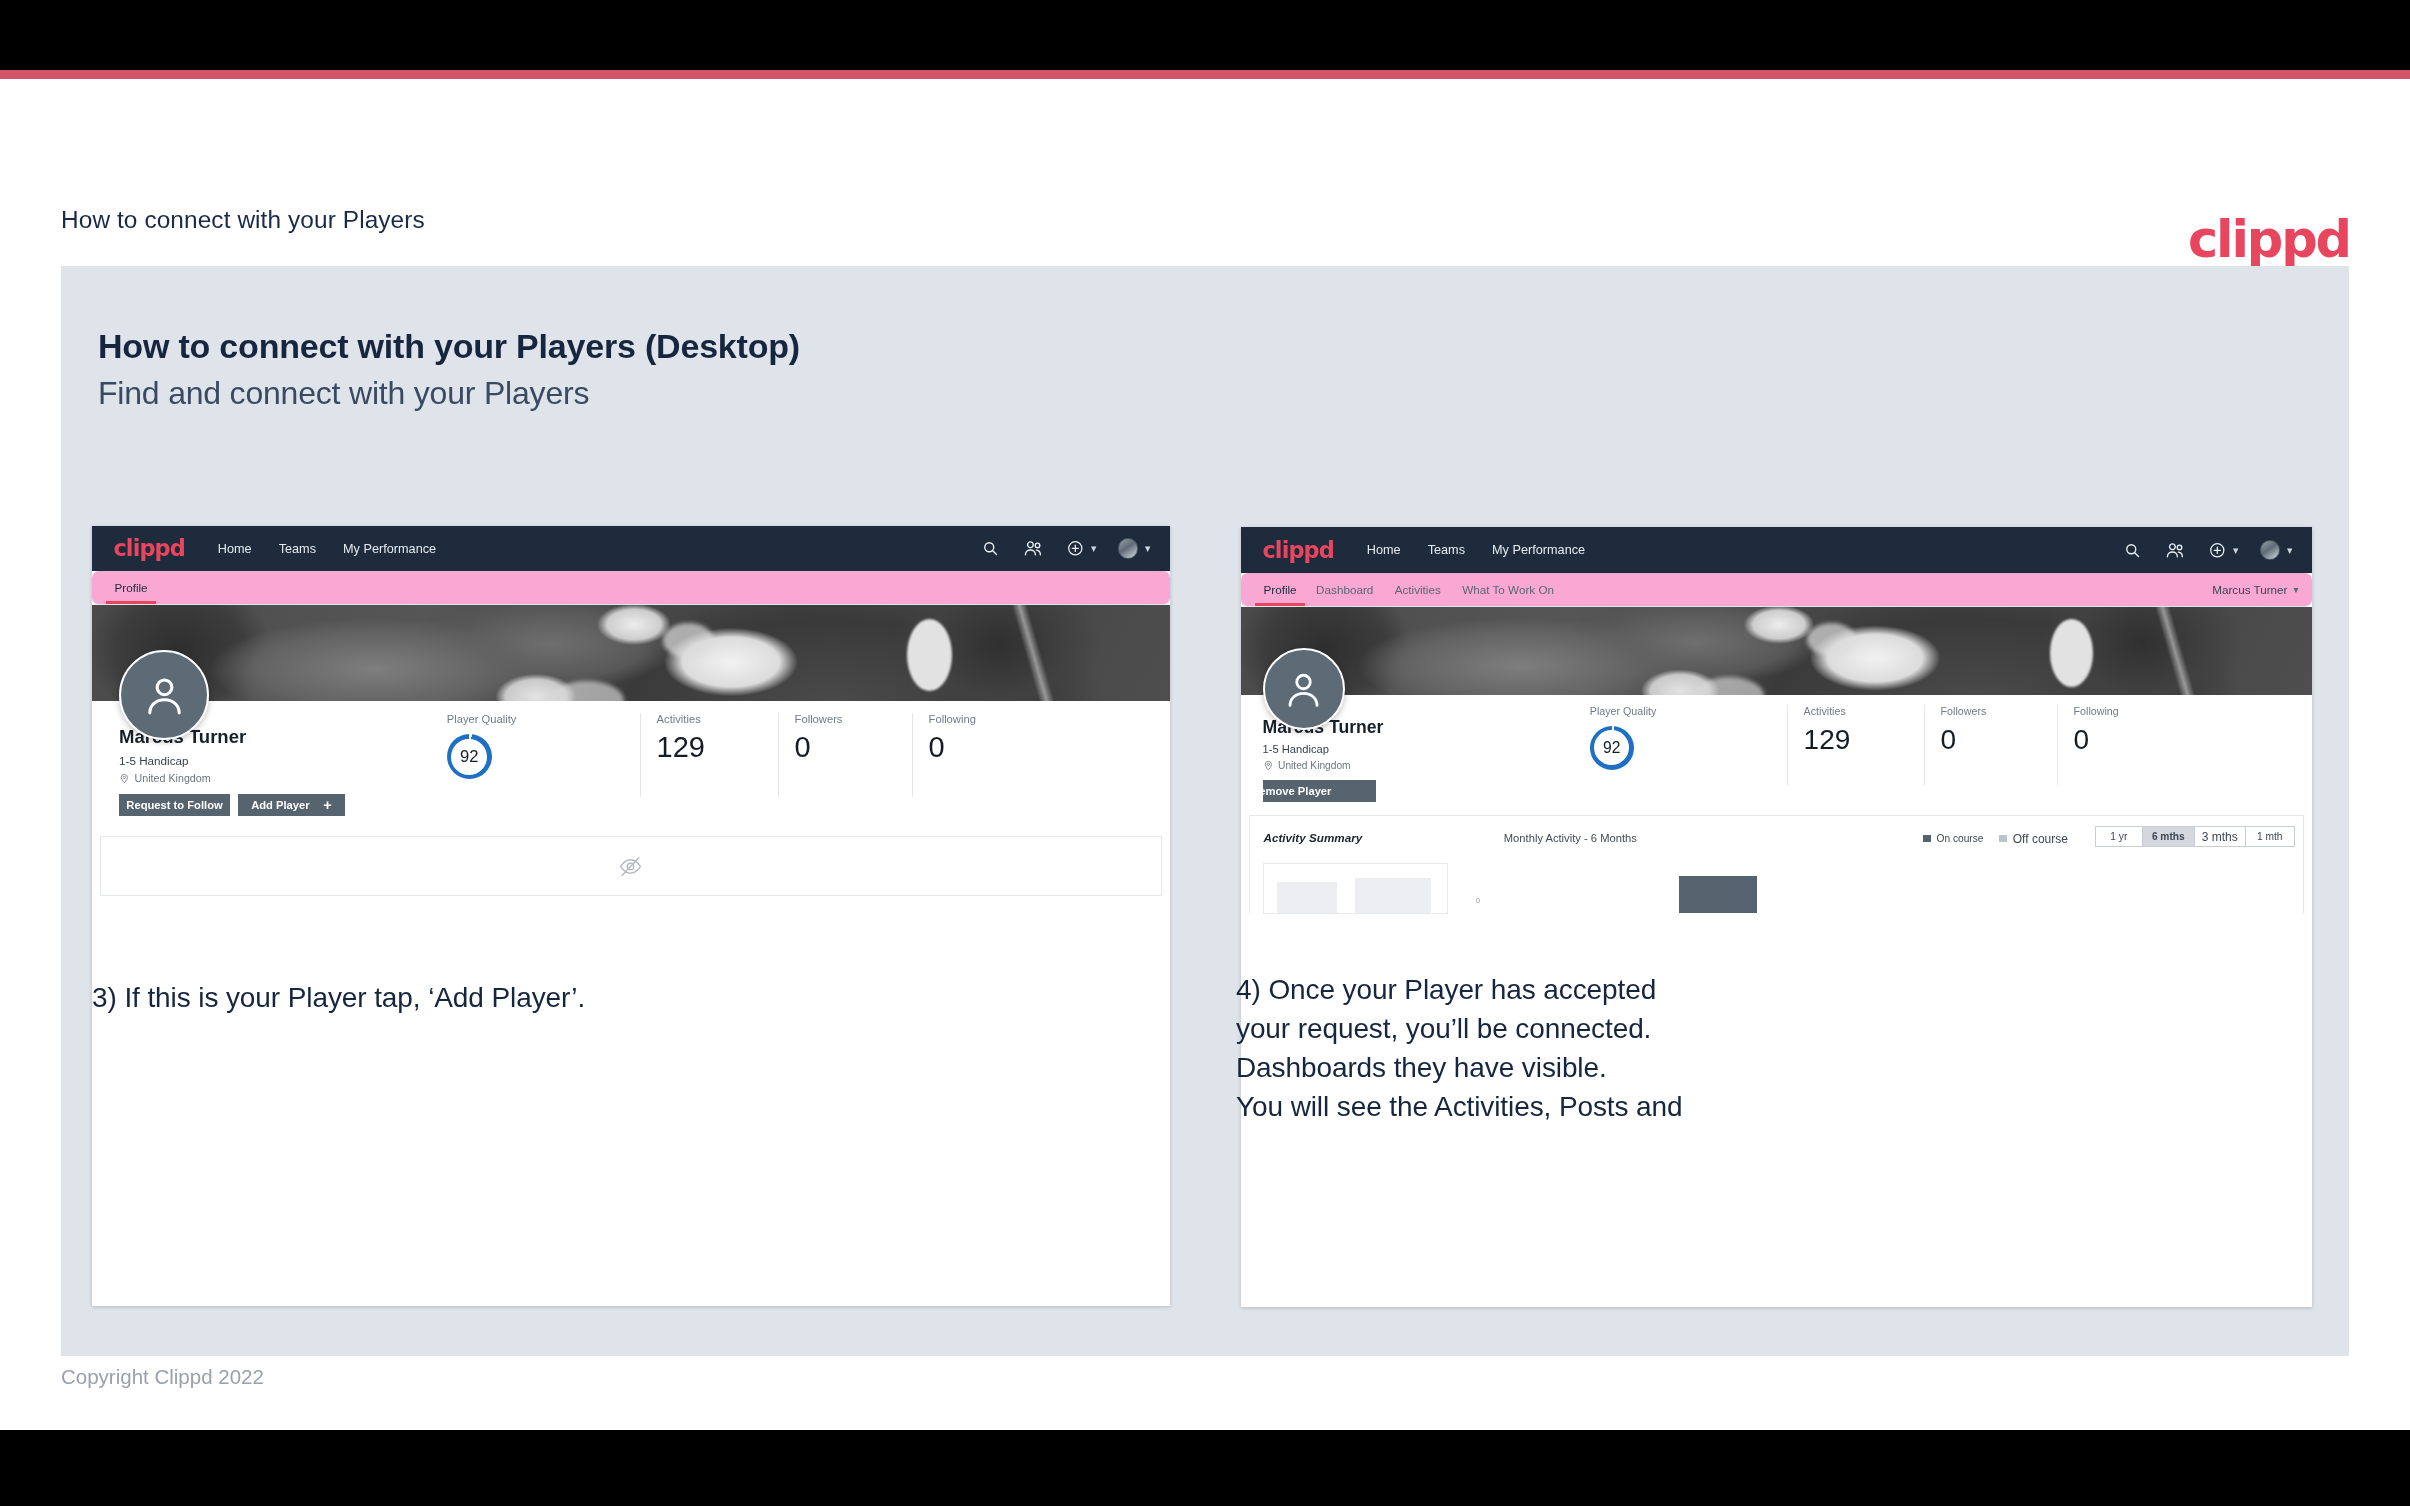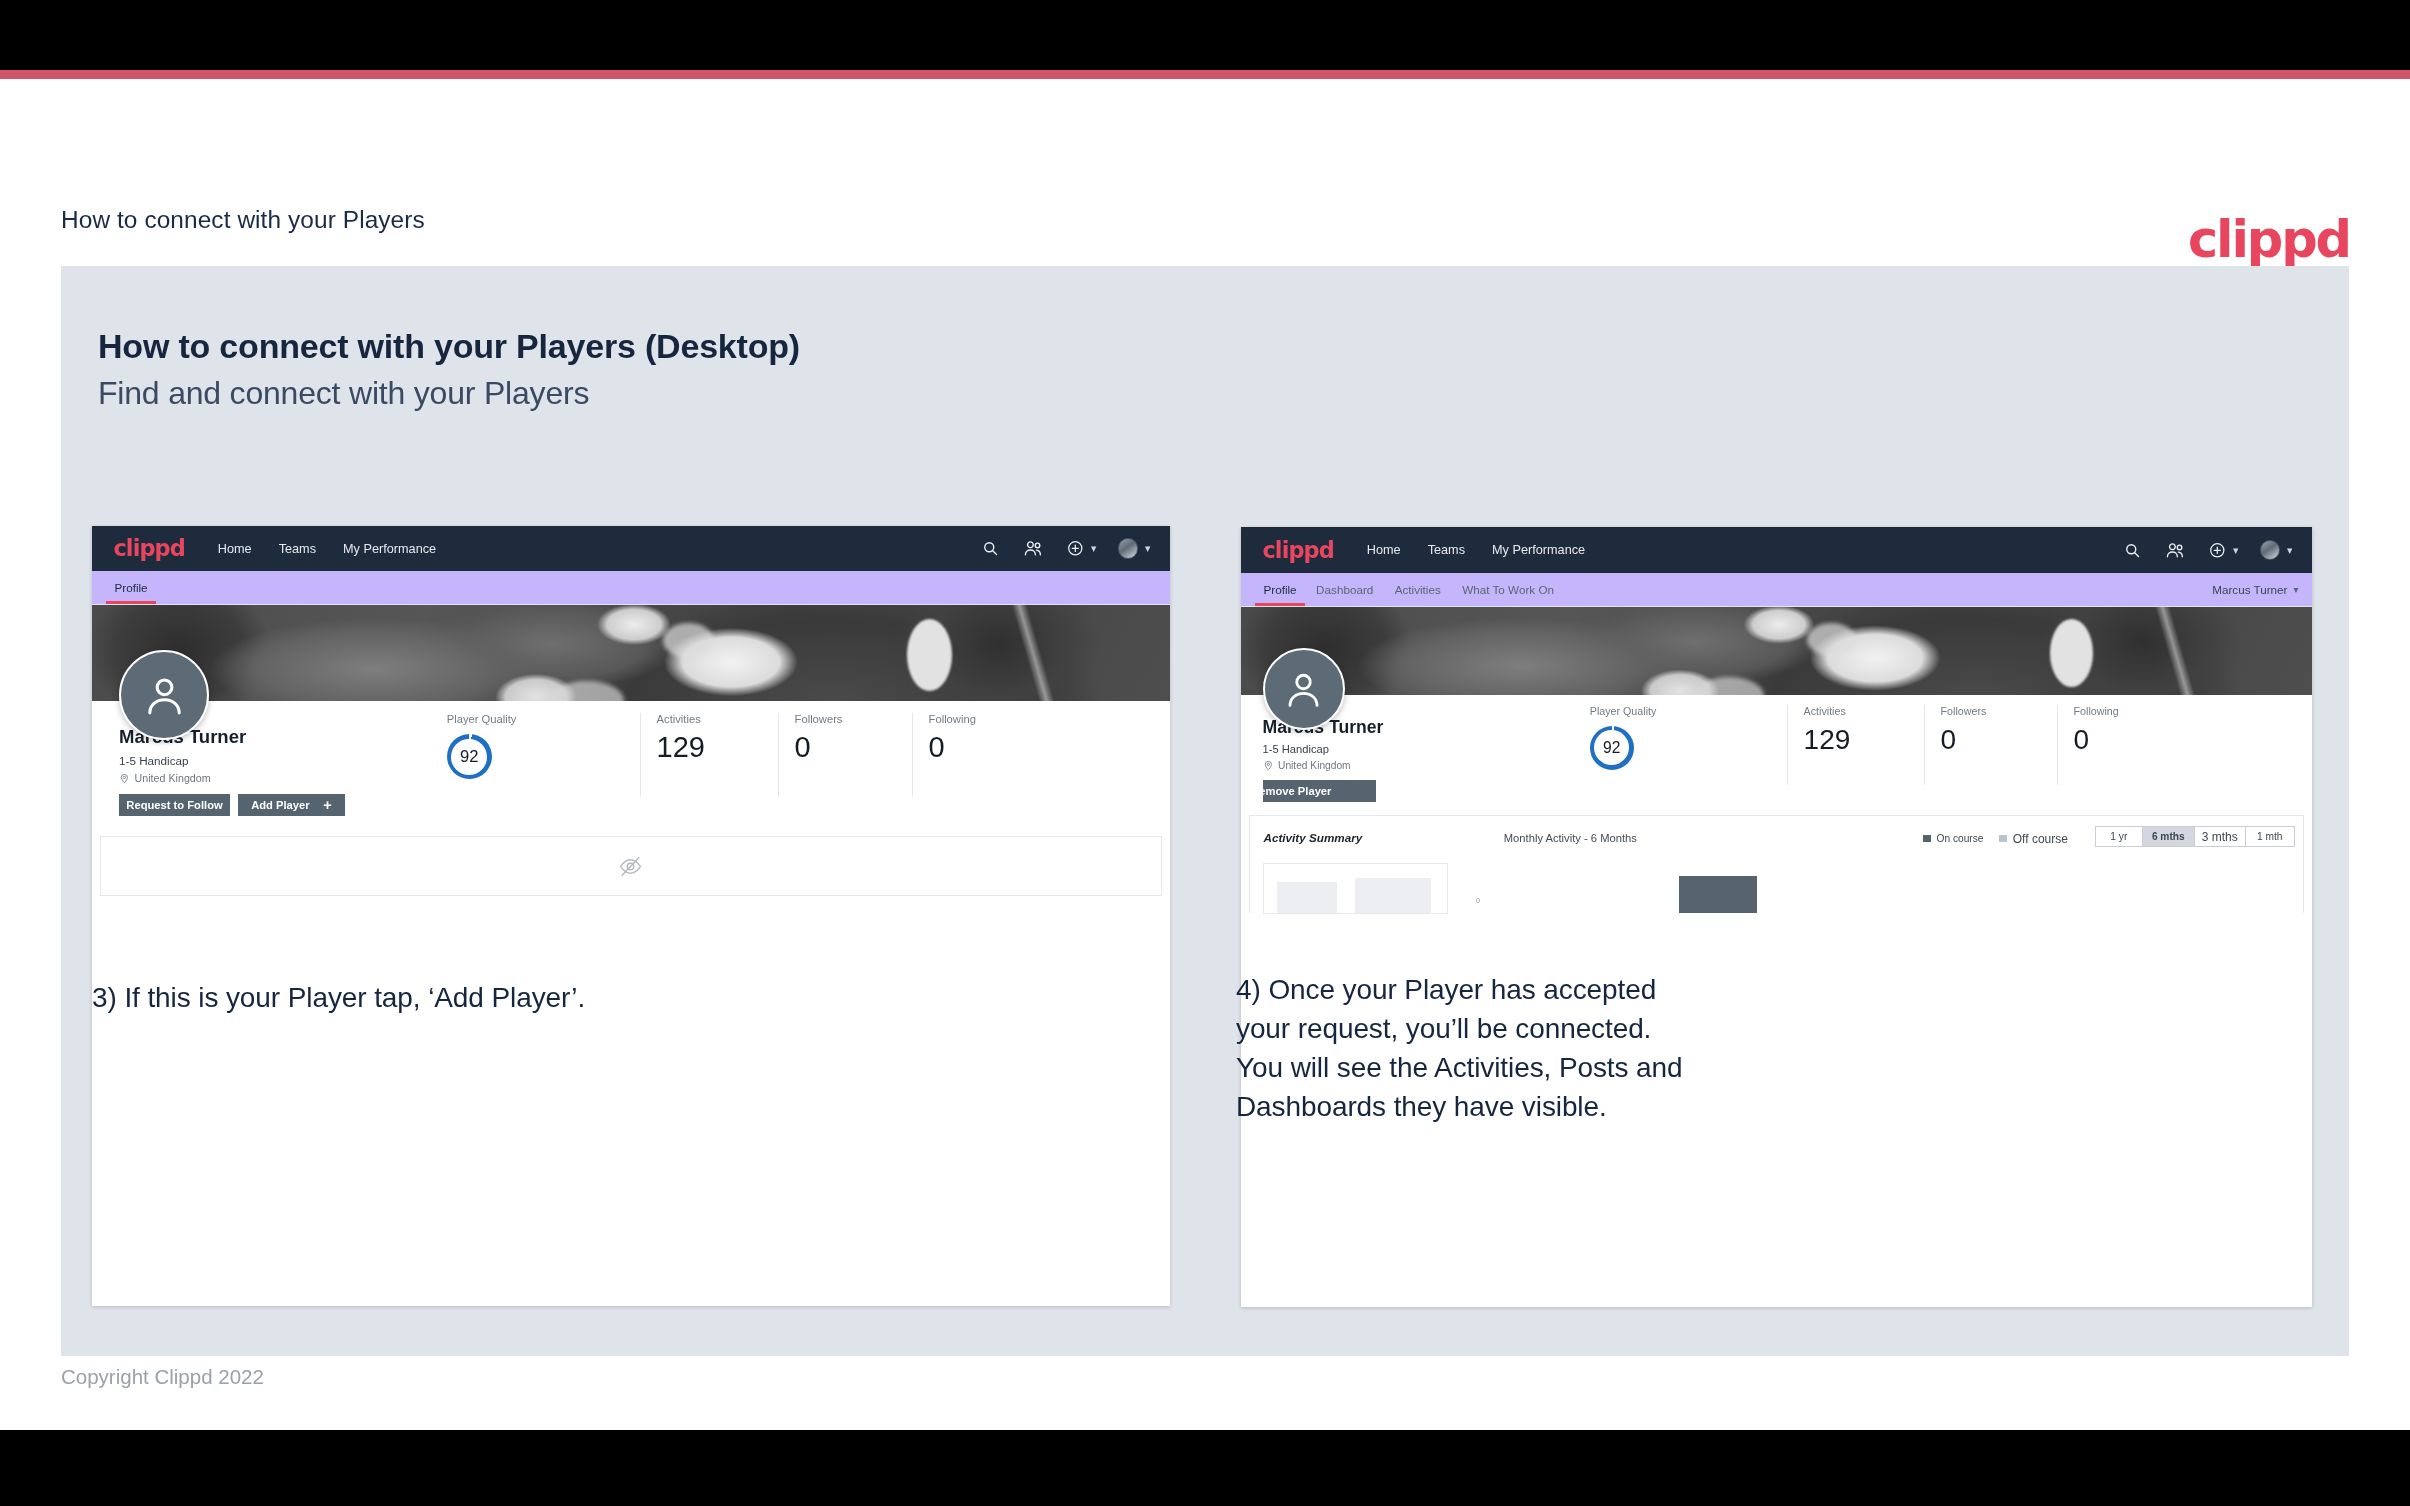--- a/index.html
+++ b/index.html
@@ -142,24 +142,25 @@
     border-radius: 50%;
     background: linear-gradient(145deg,#9aa3ad 0%,#5f6b76 45%,#d7dce1 100%);
     display: block;
     border: 1px solid #4a5866;
   }
 
   
   .tabstrip {
     position: relative;
     width: 100%;
-    background: #c4b5fd;
+    background: #f9a8d4;
     border-bottom: 1px solid #e2e5ea;
     display: flex;
     align-items: flex-end;
+    border-radius: 7px;
   }
   .tab {
     position: relative;
     color: #5a6572;
     white-space: nowrap;
   }
   .tab.active { color: #1d2b3c; }
   .tab.active::after {
     content: "";
     position: absolute;
@@ -578,22 +579,22 @@
       </div>
     </div>
 
     <div class="caption caption-left">
       <div>3) If this is your Player tap, ‘Add Player’.</div>
     </div>
 
     <div class="caption caption-right">
       <div>4) Once your Player has accepted</div>
       <div>your request, you’ll be connected.</div>
+      <div>Dashboards they have visible.</div>
       <div>You will see the Activities, Posts and</div>
-      <div>Dashboards they have visible.</div>
     </div>
 
   </div>
 
   <div class="footer">Copyright Clippd 2022</div>
 
 </div>
 
 
 </body></html>

